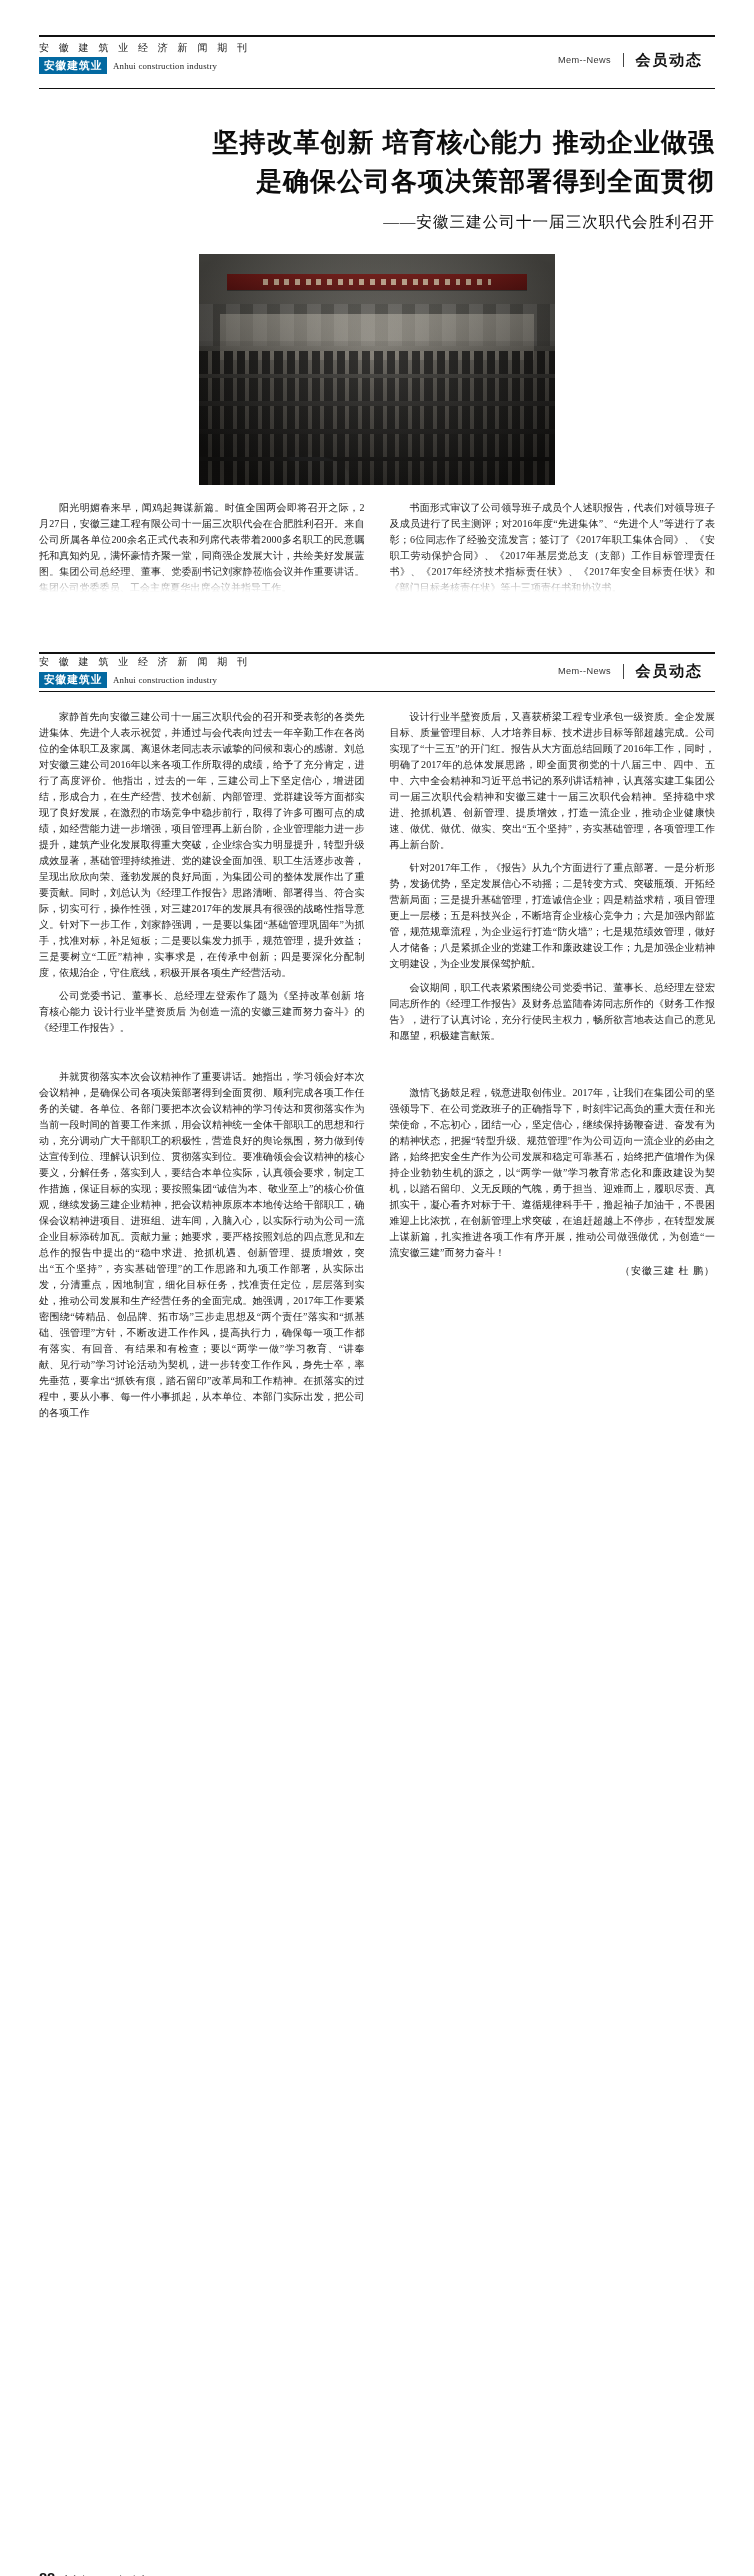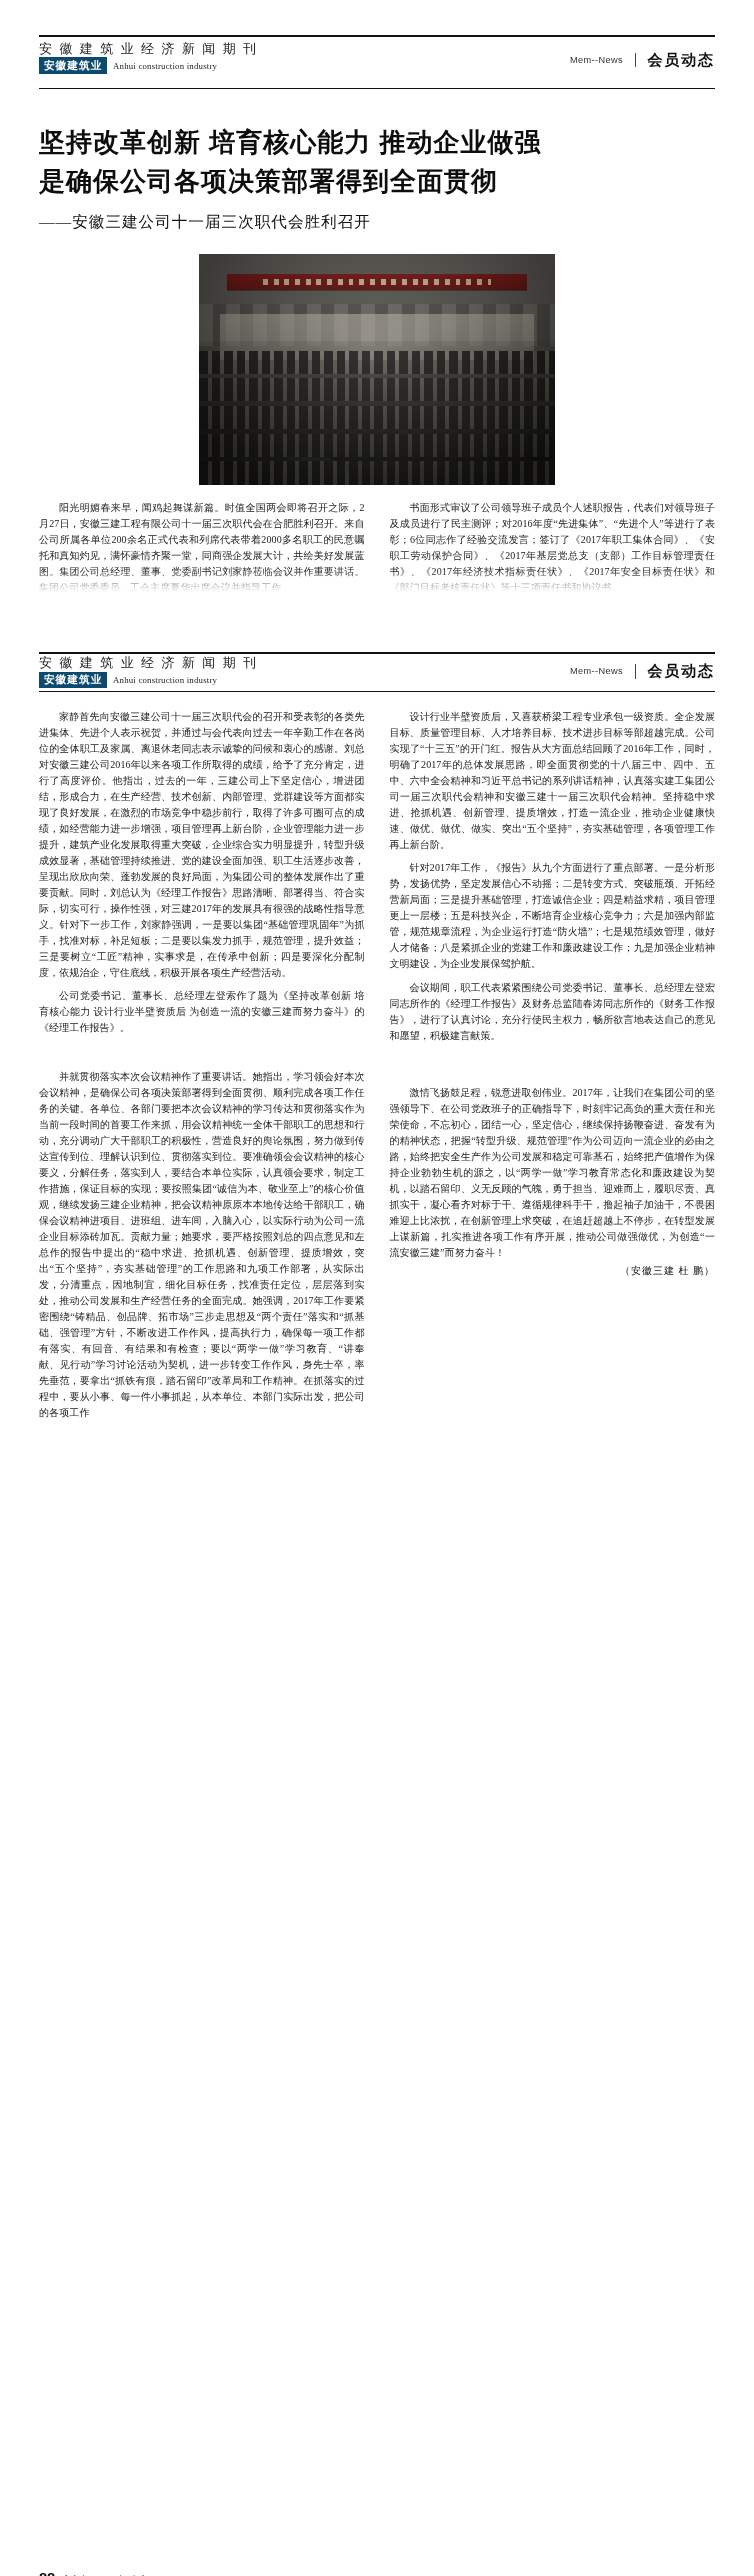--- a/index.html
+++ b/index.html
@@ -34,51 +34,51 @@
     top:53px;
     height:1px;
     background:#111;
   }
   .hdr-left{
     position:absolute;
     left:0; top:7.8px;
     width:321px;
   }
   .hdr-cn-small{
-    font-family:Liberation Sans, sans-serif;
-    font-size:13px;
+    font-family:Liberation Mono, monospace;
+    font-size:10px;
     letter-spacing:1.9px;
     color:#222;
     line-height:11.7px;
   }
   .hdr-logo-row{
     display:flex;
     align-items:center;
     margin-top:2.9px;
   }
   .hdr-logo{
-    background:#0c4a6e;
+    background:#0369a1;
     color:#fff;
     font-family:"Liberation Sans", sans-serif;
     font-size:10.7px;
     font-weight:bold;
     letter-spacing:1px;
     padding:1.9px 4.9px;
     line-height:12.7px;
   }
   .hdr-logo-en{
     font-family:"Liberation Serif", serif;
     font-size:8.8px;
     color:#222;
     margin-left:5.8px;
     letter-spacing:0.2px;
   }
   .hdr-right{
     position:absolute;
-    right:0; top:15.6px;
+    right:12px; top:15.6px;
     display:flex;
     align-items:center;
     font-family:"Liberation Sans", sans-serif;
   }
   .hdr-mem{
     font-size:9.2px;
     color:#333;
     letter-spacing:0.4px;
     padding-right:11.7px;
   }
@@ -91,21 +91,21 @@
     font-size:15px;
     color:#111;
     letter-spacing:1.9px;
     padding-left:11.7px;
     font-weight:bold;
   }
 
   
   .title-block{
     margin:33px 39px 0 39px;
-    text-align:left;
+    text-align:right;
   }
   .title-main{
     font-family:"Liberation Sans", sans-serif;
     font-weight:bold;
     font-size:26px;
     line-height:39px;
     letter-spacing:1px;
     color:#0d0d0d;
   }
   .title-sub{

